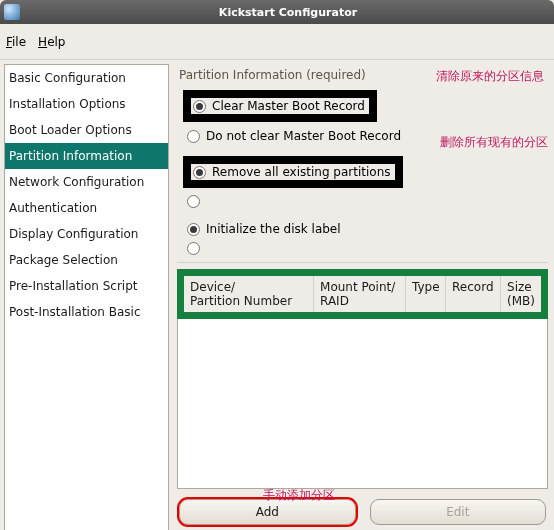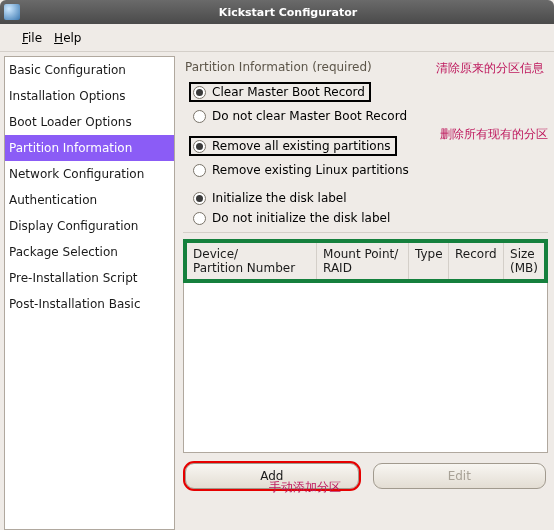--- a/index.html
+++ b/index.html
@@ -15,68 +15,68 @@
     border-top-left-radius: 6px;
     border-top-right-radius: 6px;
   }
   .titlebar .sysicon {
     width: 16px; height: 16px;
     background: radial-gradient(circle at 30% 30%, #cde8ff, #3a77b0);
     border-radius: 2px;
   }
   .titlebar .title { flex: 1; text-align: center; font-weight: bold; font-size: 11px; }
   .menubar {
-    height: 28px;
+    height: 36px;
     background: #efebe7;
     display: flex;
     align-items: center;
-    padding: 0 22px;
+    padding: 0 6px;
     gap: 12px;
     border-bottom: 1px solid #d4cfc9;
   }
   .menubar span { cursor: default; }
   .menubar span u { text-decoration: underline; }
   .content { display: flex; height: calc(100% - 48px); }
   .sidebar {
     width: 180px;
     background: #fff;
     border: 1px solid #b0a89e;
     margin: 4px 0 4px 4px;
     overflow: hidden;
   }
   .sidebar-item {
     padding: 6px 4px;
     color: #1a1a1a;
     cursor: default;
     border-bottom: 0;
   }
   .sidebar-item.selected {
-    background: #8b5cf6;
+    background: #0f766e;
     color: #fff;
   }
   .main {
     flex: 1;
     padding: 6px 6px 6px 8px;
     position: relative;
   }
   .section-title { color: #5c5549; margin: 2px 0 6px 2px; }
   .radio-row {
     display: flex; align-items: center; gap: 6px; margin: 2px 0 4px 8px; padding: 1px 2px;
   }
   .radio-outer {
     width: 13px; height: 13px; border: 1px solid #7a746a; border-radius: 50%;
     display: flex; align-items: center; justify-content: center; background: #fff;
   }
   .radio-inner { width: 7px; height: 7px; border-radius: 50%; background: #3a3a3a; }
-  .hl-red { border: 2px solid #000000; }
+  .hl-red { border: 8px solid #000000; }
   .hl-offset1 { margin-left: 6px; padding-right: 4px; display: inline-flex; }
   .annot { position: absolute; color: #be185d; font-size: 12px; white-space: nowrap; }
   .divider { height: 1px; background: #d4cfc9; margin: 6px 0; }
   .table-head {
-    display: flex; border: 4px solid #15803d; background: #efebe7;
+    display: flex; border: 7px solid #15803d; background: #efebe7;
   }
   .table-head div {
     padding: 4px 6px; border-right: 1px solid #d4cfc9; color: #1a1a1a;
   }
   .col1 { width: 130px; }
   .col2 { width: 92px; }
   .col3 { width: 40px; }
   .col4 { width: 55px; }
   .col5 { flex: 1; border-right: none !important; }
   .table-body {
@@ -147,34 +147,32 @@
     <span class="radio-row hl-red hl-offset1">
       <span class="radio-outer">
           <span class="radio-inner"></span>
         </span>
       <span>Remove all existing partitions</span>
     </span>
     <span class="annot" style="top:74px; right:6px;">删除所有现有的分区</span>
 
     <div class="radio-row">
       <span class="radio-outer"></span>
-      <span>Remove existing Linux partitions</span>
     </div>
 
     <div style="height:6px;"></div>
 
     <div class="radio-row">
       <span class="radio-outer">
           <span class="radio-inner"></span>
         </span>
       <span>Initialize the disk label</span>
     </div>
     <div class="radio-row">
       <span class="radio-outer"></span>
-      <span>Do not initialize the disk label</span>
     </div>
 
     <div class="divider"></div>
 
     <div class="table-head">
       <div class="col1">
         <span>Device/</span><br>
         <span>Partition Number</span>
       </div>
       <div class="col2">

